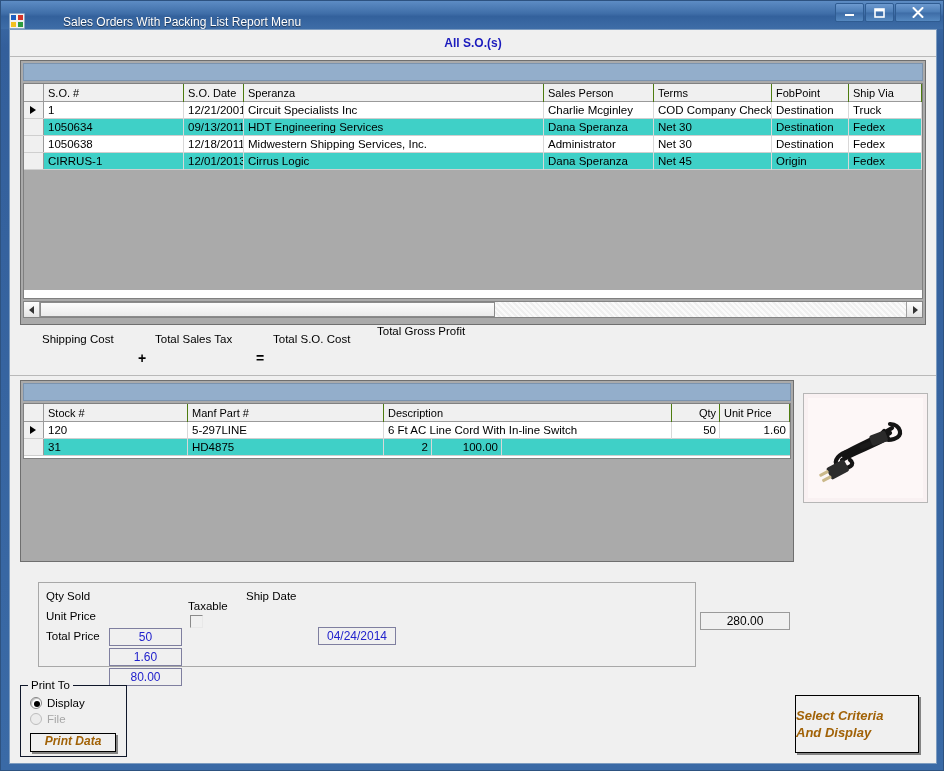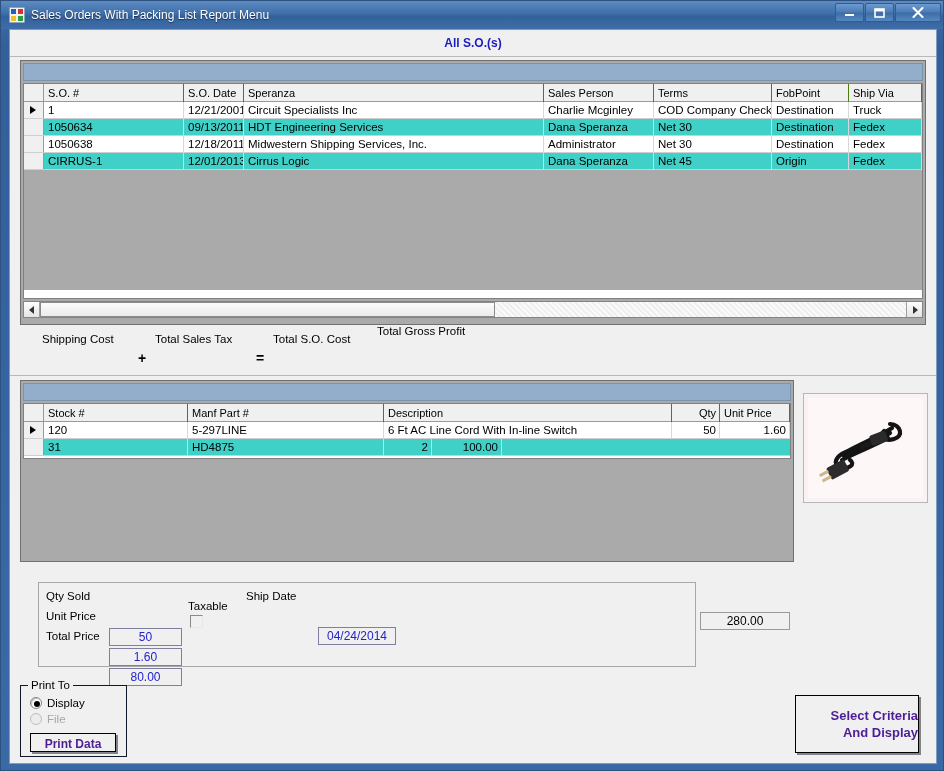--- a/index.html
+++ b/index.html
@@ -12,21 +12,21 @@
     position: relative;
     width: 944px; height: 771px;
     background: linear-gradient(180deg,#3f6ea8 0%, #335f9b 6%, #3a6aa6 100%);
     border: 1px solid #2d5280;
     overflow: hidden;
   }
   
   .titlebar {
     position: absolute; left: 0; top: 0; width: 944px; height: 28px;
     background: linear-gradient(180deg,#5d8cc4 0%,#3f6ea8 45%,#33619c 55%,#3e6da7 100%);
-    display: flex; align-items: center;
+    display: flex; align-items: flex-end; gap: 32px;
   }
   .title-icon {
     width: 16px; height: 16px; margin-left: 8px; margin-right: 6px;
     position: relative; flex: none;
     background: #f2f2f2; border: 1px solid #8aa6c4; border-radius: 1px;
   }
   .title-icon i {
     position: absolute; display: block; width: 5px; height: 5px;
   }
   .title-icon i:nth-child(1){ left:1px; top:1px; background:#1f5fbf; }
@@ -188,22 +188,22 @@
     width:6px; height:6px; border-radius:50%; background:#000;
   }
   .radio.dis { background:#ececec; border-color:#bdbdbd; box-shadow:none; }
   .rlabel { position: absolute; font-size: 11.5px; color:#000; }
   .rlabel.dis { color: #a6a6a6; }
   .btn3d {
     position: absolute;
     background: #f0f0f0;
     border: 1px solid #000;
     box-shadow: 2px 2px 0 rgba(0,0,0,.45);
-    display:flex; align-items:flex-end; justify-content:center;
-    text-align:center; font-size:11.5px; color:#4c1d95;
+    display:flex; align-items:flex-start; justify-content:center;
+    text-align:center; font-size:11.5px; color:#a16207;font-style:italic;
   }
   .btn3d.bold { font-weight: bold; font-size: 13px; line-height: 17px; }
   
   .imgbox {
     position: absolute;
     background: #f7eff0; border: 1px solid #b6b6b6;
     overflow: hidden;
   }
 </style>
 </head>

